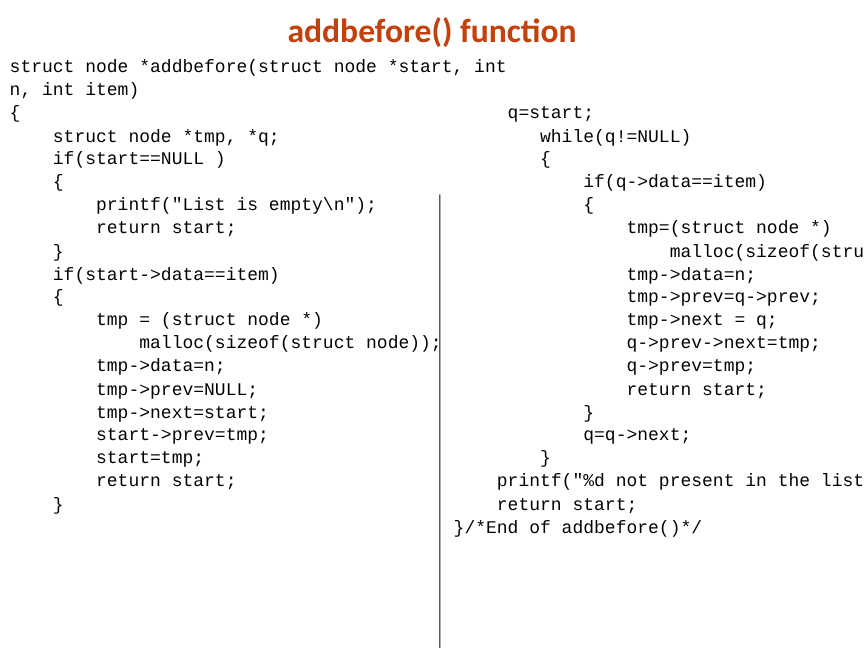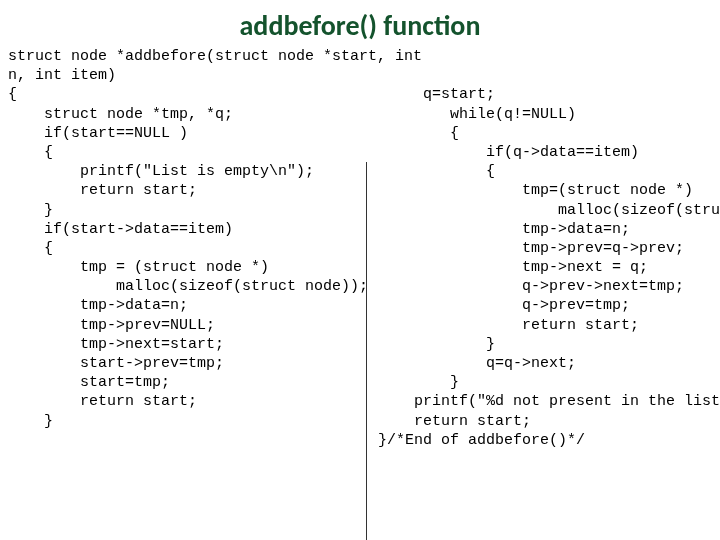--- a/index.html
+++ b/index.html
@@ -9,21 +9,21 @@
     height: 540px;
     background: #fff;
     font-family: Calibri, Arial, sans-serif;
     overflow: hidden;
   }
   .title {
     text-align: center;
     font-weight: 700;
     font-size: 28px;
     margin: 8px 0 4px 0;
-    color: #14532d;
+    color: #c2410c;
   }
   .cols {
     display: flex;
     padding: 0 8px;
   }
   .col {
     font-size: 15px;
     line-height: 1.28;
     color: #000;
     white-space: pre;

